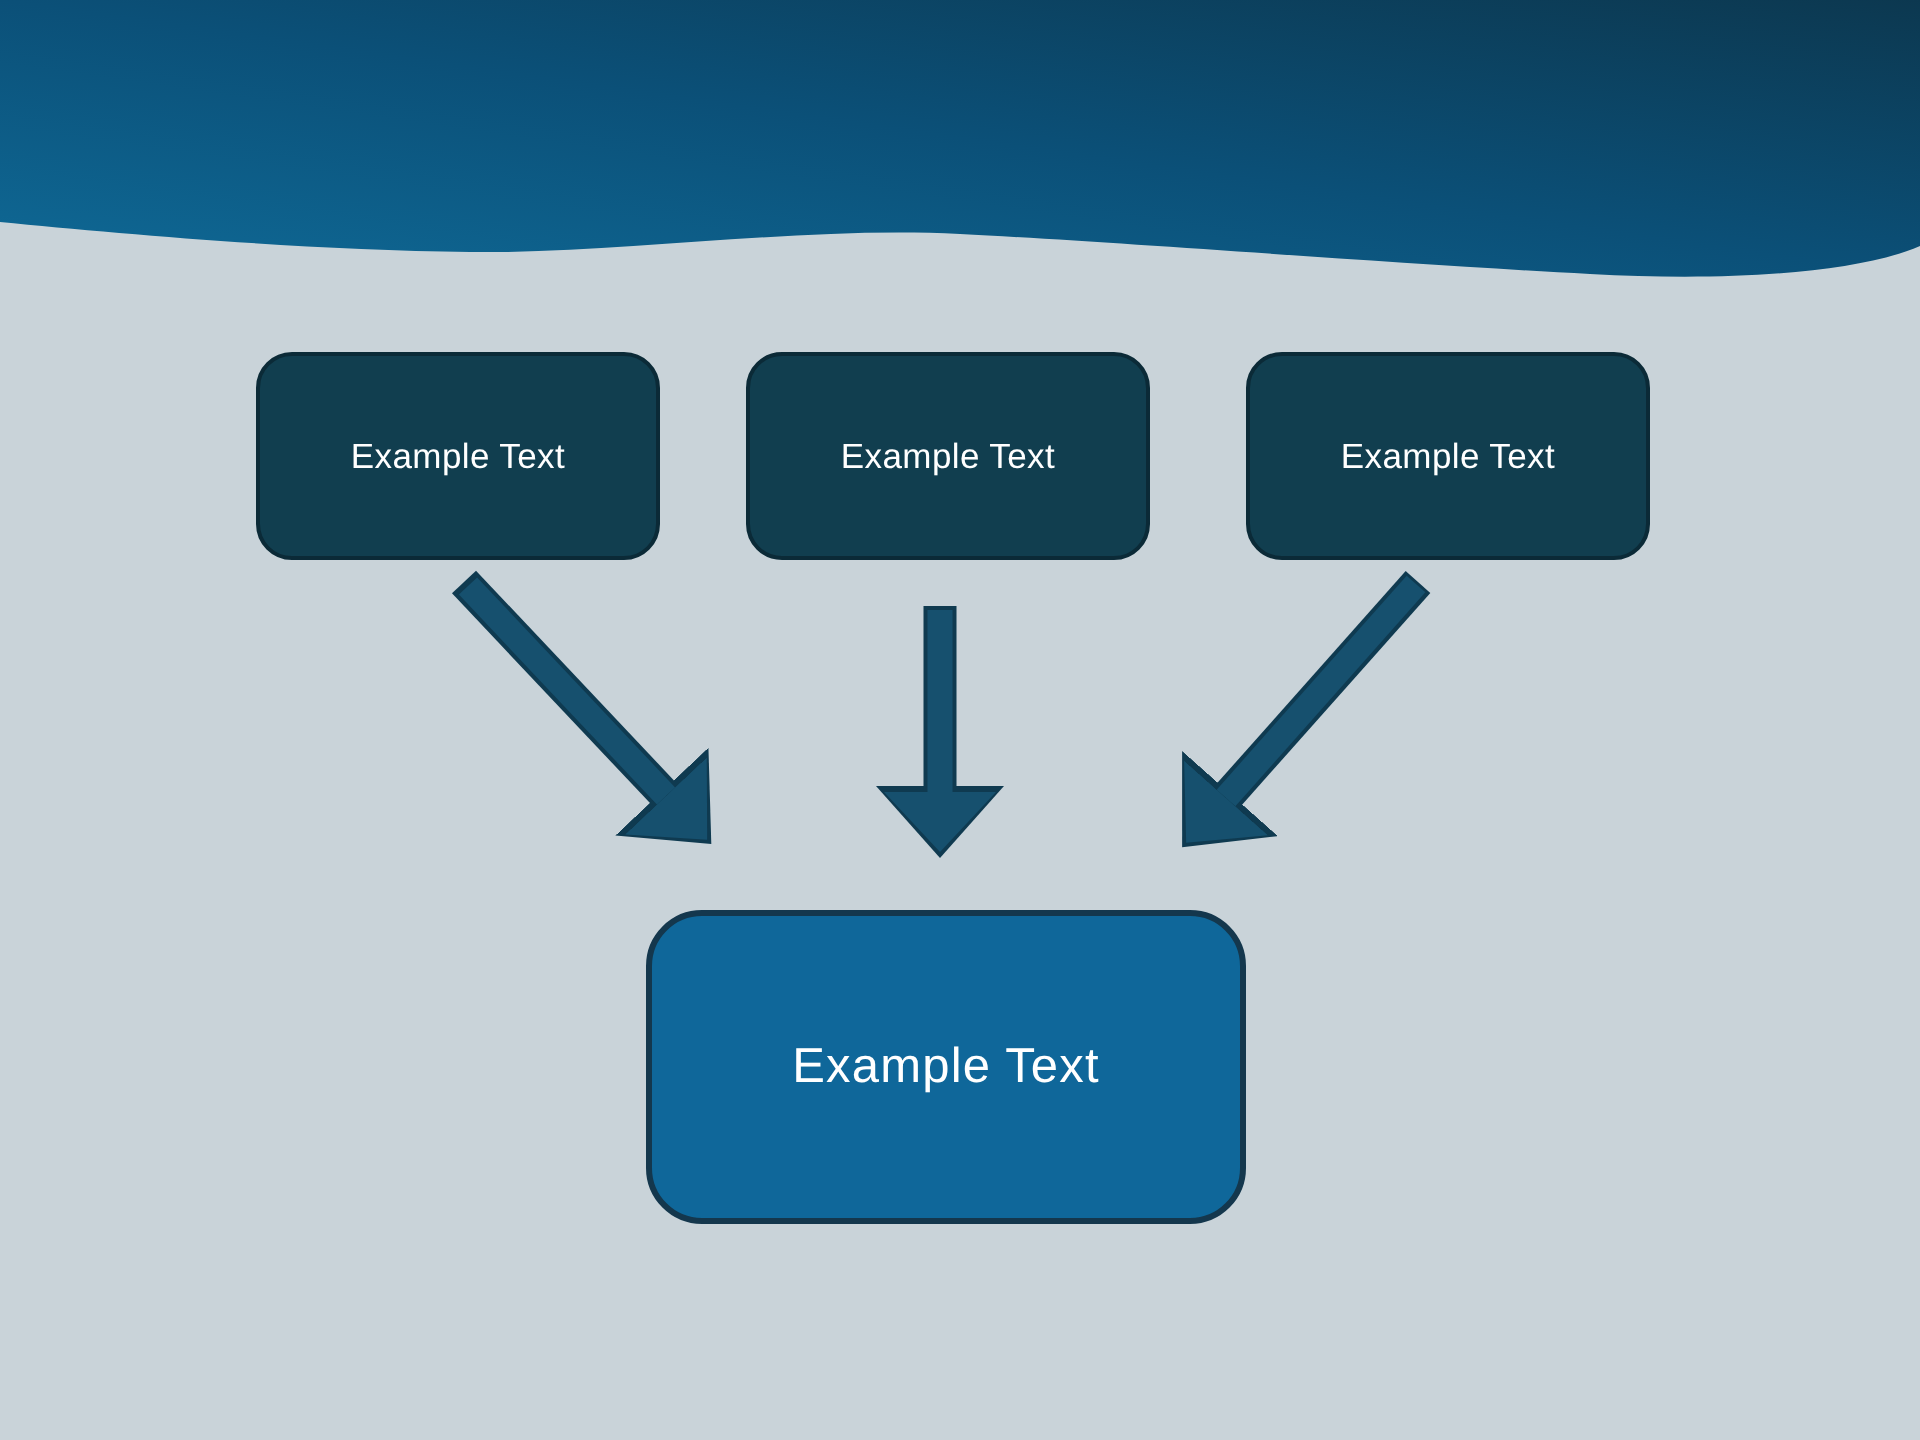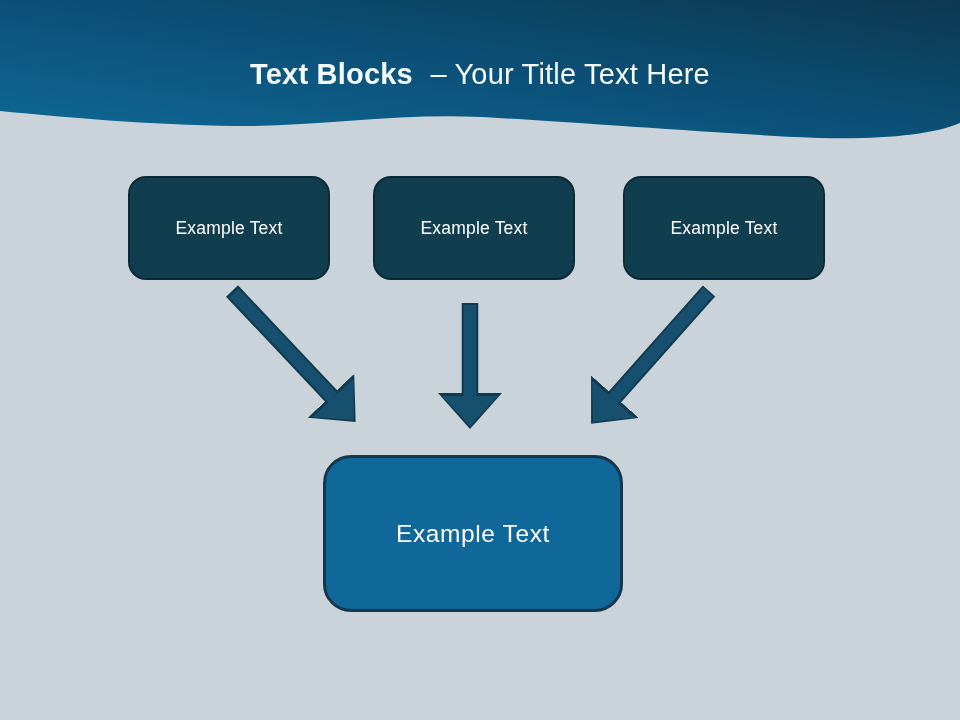--- a/index.html
+++ b/index.html
@@ -79,24 +79,20 @@
     <defs>
       <linearGradient id="hg" x1="0" y1="1" x2="1" y2="0">
         <stop offset="0" style="stop-color:var(--header-gradient-left,#0f6a97)"></stop>
         <stop offset="0.5" style="stop-color:var(--header-gradient-mid,#0b5078)"></stop>
         <stop offset="1" style="stop-color:var(--header-gradient-right,#0c3850)"></stop>
       </linearGradient>
     </defs>
     <path d="M0,0 H960 V123 C930,136 868,141 795,137 C700,132 560,121 480,117 C400,113 310,127 235,126 C150,125 62,117 0,111 Z" fill="url(#hg)"></path>
   </svg>
 
-  <div class="slide-title">
-    <span class="title-bold">Text Blocks</span>
-    <span class="title-rest">– Your Title Text Here</span>
-  </div>
 
   <div class="topbox b1">
     <span>Example Text</span>
   </div>
   <div class="topbox b2">
     <span>Example Text</span>
   </div>
   <div class="topbox b3">
     <span>Example Text</span>
   </div>

